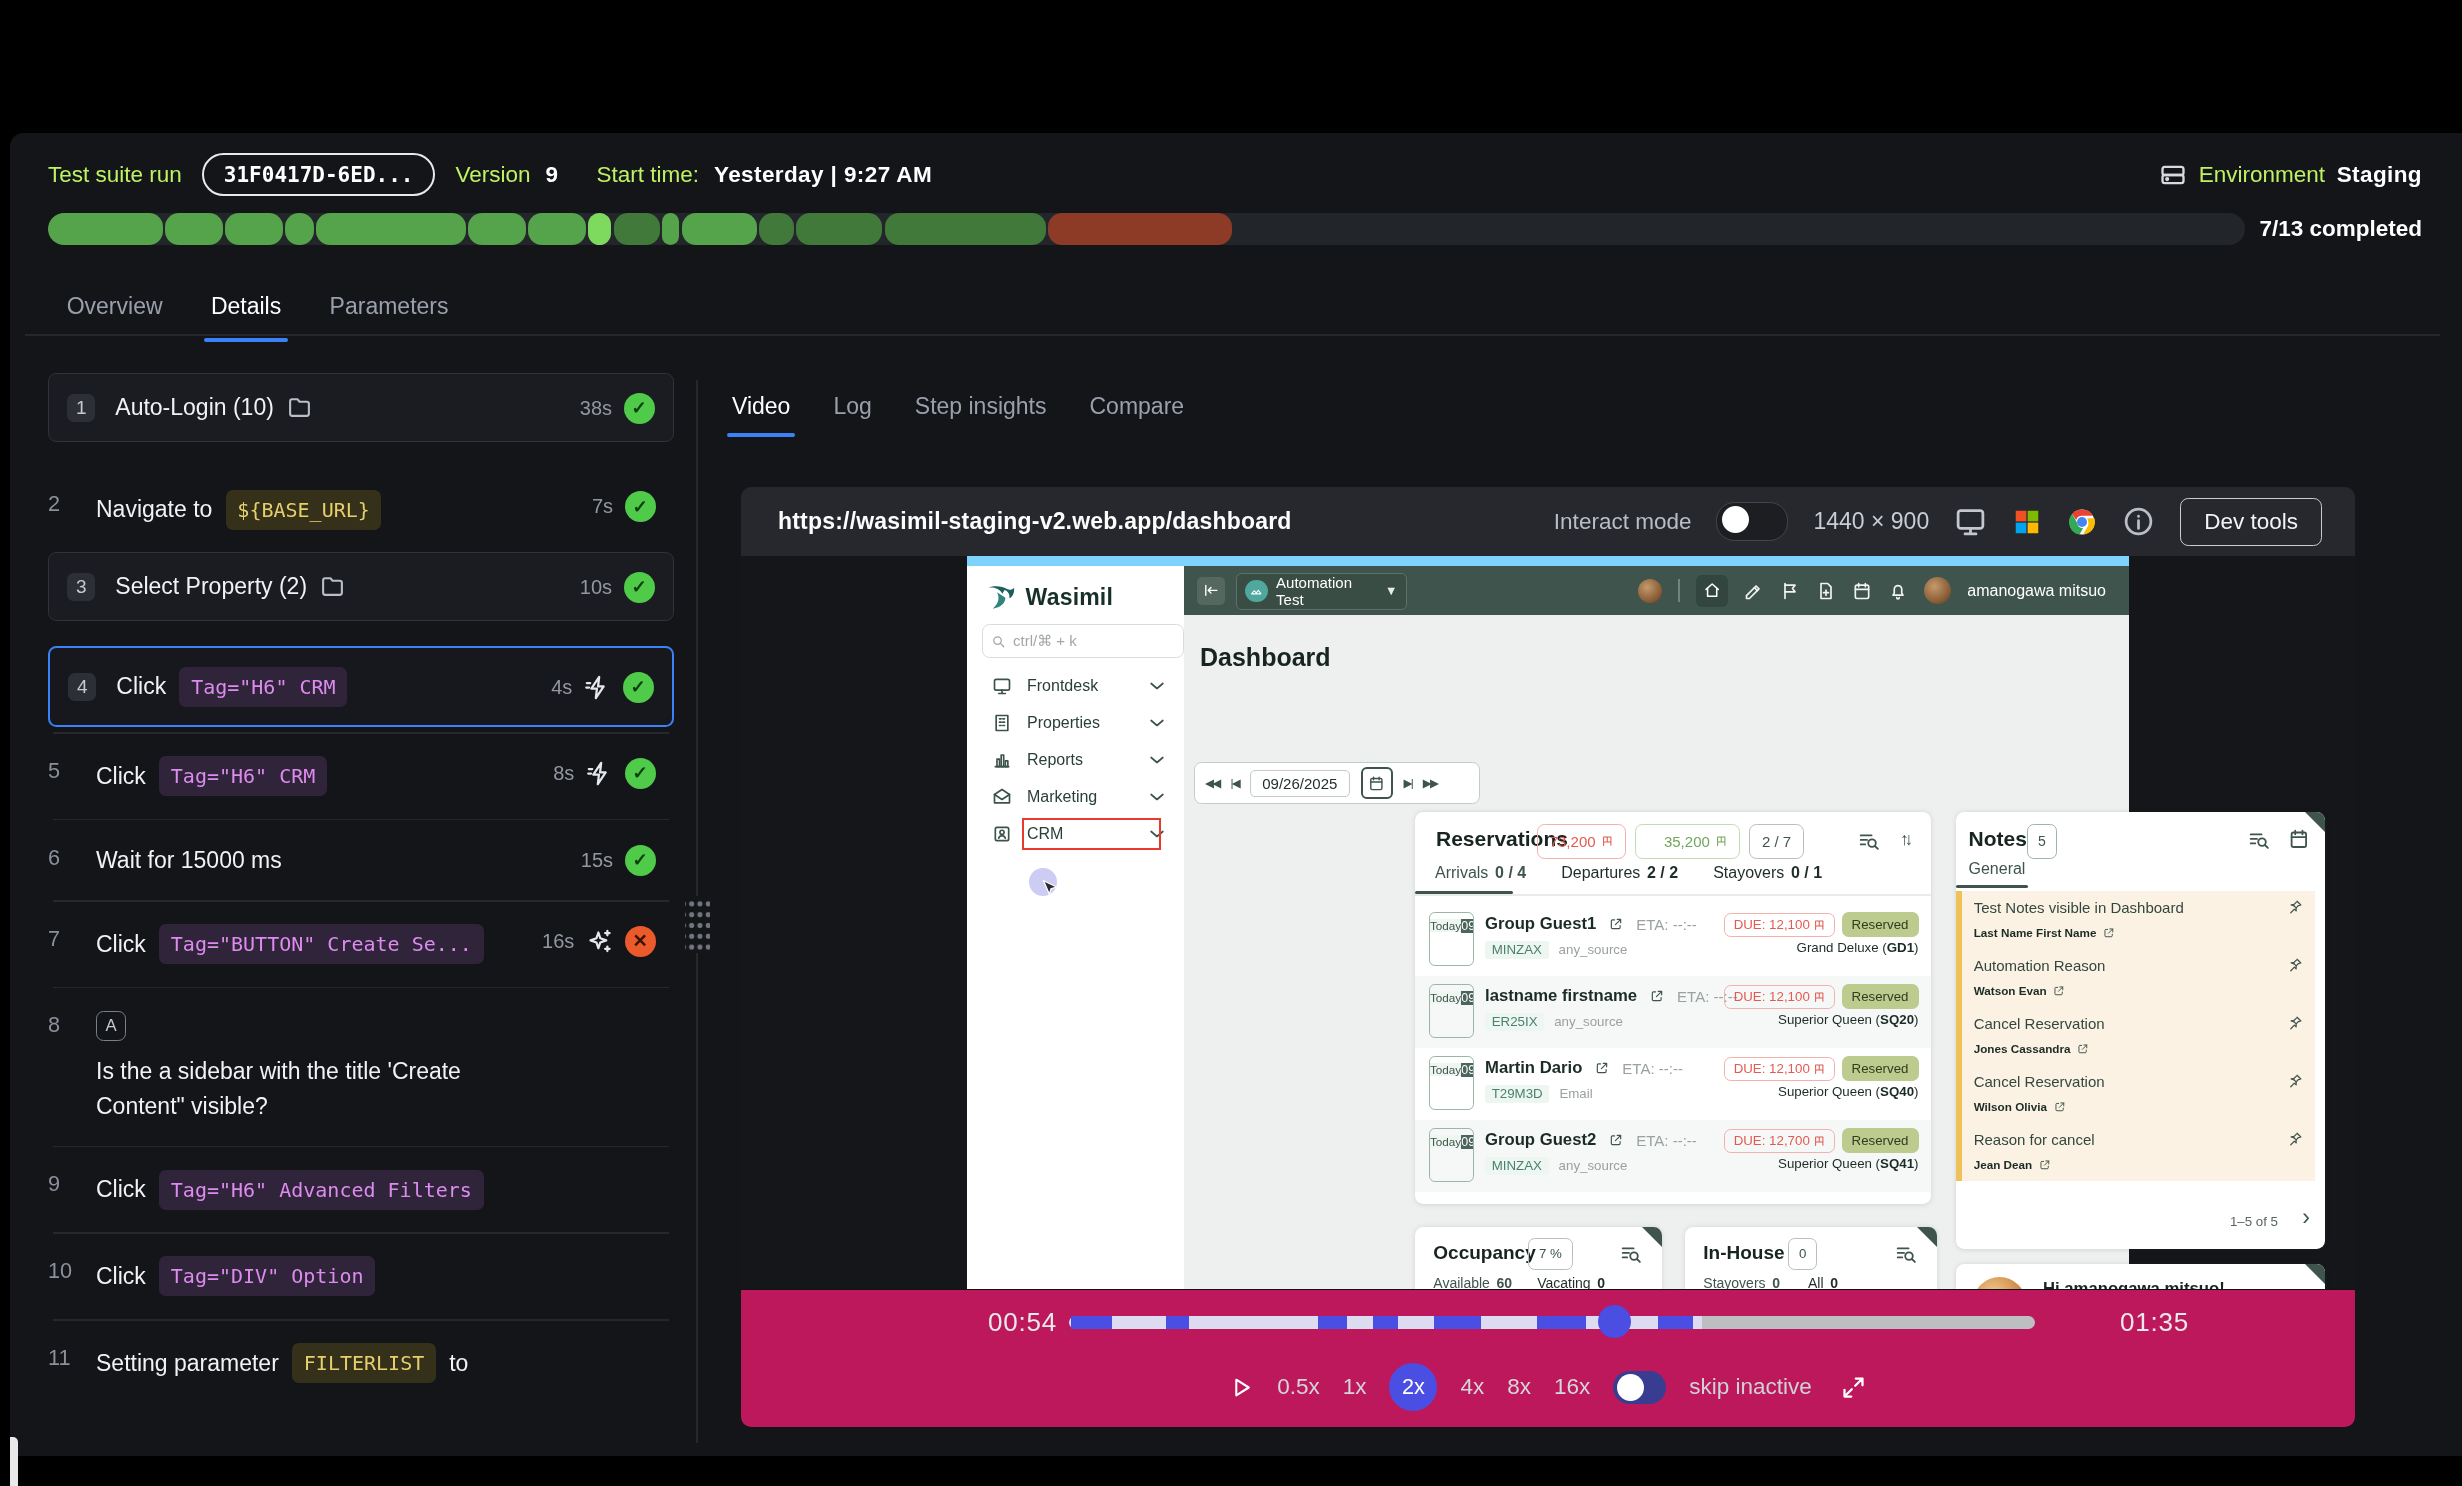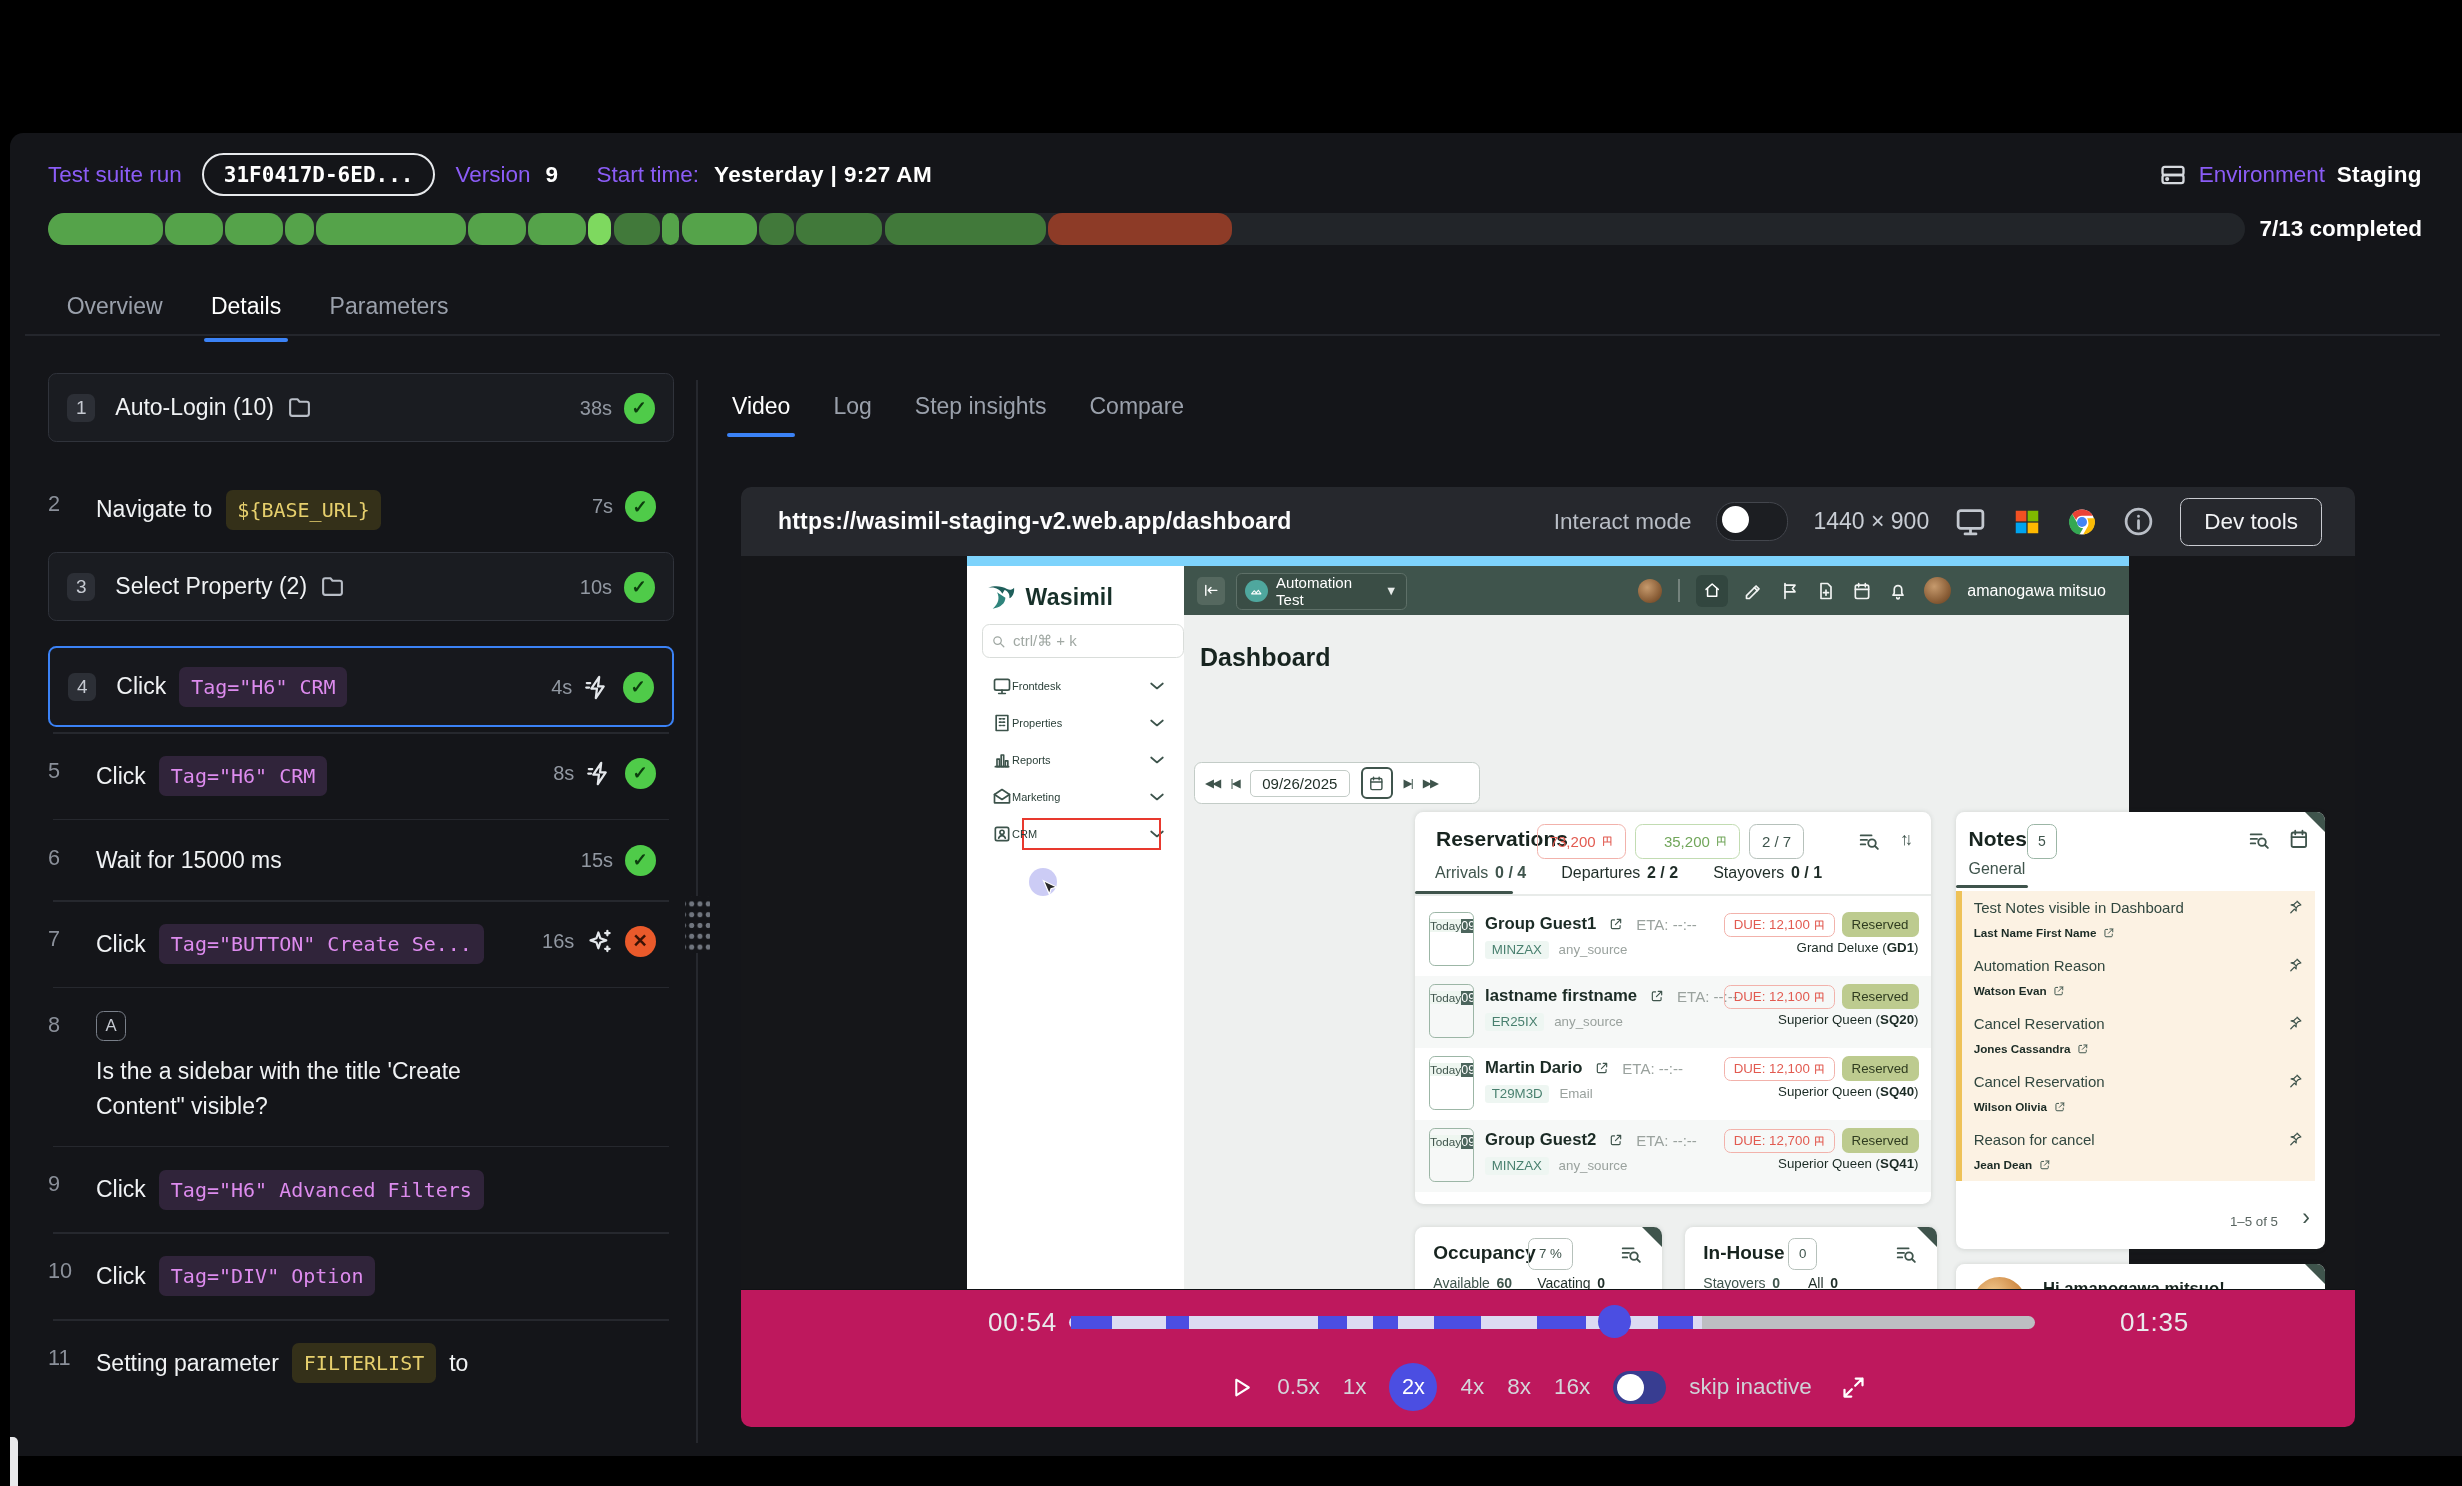--- a/index.html
+++ b/index.html
@@ -8,21 +8,21 @@
   .ic{display:inline-flex;align-items:center;justify-content:center;}
   .ic svg{width:100%;height:100%;display:block;}
 
   
   .app{position:absolute;left:10px;top:133px;width:2452px;height:1323px;
        background:#141519;border-radius:13.3px 0 0 0;}
 
   
   .runbar{position:absolute;left:38px;top:18.3px;right:40px;height:47px;
           display:flex;align-items:center;gap:15px;font-size:22.5px;}
-  .lab{color:#8b5cf6;}
+  .lab{color:#bef264;}
   .val{color:#fff;font-weight:bold;letter-spacing:0.4px;}
   .idpill{font-family:"DejaVu Sans Mono",monospace;font-weight:bold;font-size:21px;color:#fff;
           border:2.1px solid #e7e9ec;border-radius:832px;padding:7.5px 20px;margin:0 5px;}
   .gapL{margin-left:23px;}
   .envwrap{margin-left:auto;display:flex;align-items:center;gap:11.7px;}
   .ic-drive{width:28px;height:28px;color:#d6d9de;}
 
   
   .ptrack{position:absolute;left:38px;top:80px;width:2197px;height:32px;
           background:#222529;border-radius:16px;overflow:hidden;}
@@ -109,22 +109,22 @@
   
   .d-side{position:absolute;left:0;top:10px;width:217px;bottom:0;background:#fff;}
   .d-logo{position:absolute;left:18.3px;top:15px;display:flex;align-items:center;gap:8.3px;}
   .d-logo .ic{width:32px;height:32px;}
   .d-logotext{font-size:23px;font-weight:bold;color:#173029;letter-spacing:0.2px;}
   .d-search{position:absolute;left:15px;top:58px;width:183px;height:32px;border:1.7px solid #d9ddda;
         border-radius:7.5px;display:flex;align-items:center;gap:6.7px;padding:0 8.3px;color:#a0a8a3;
         font-size:15px;}
   .d-search .ic{width:15px;height:15px;}
   .d-nav{position:absolute;left:0;top:101px;width:217px;}
-  .d-item{height:37px;display:flex;align-items:center;padding:0 16.7px 0 25px;
-          font-size:11px;color:#2a3f38;position:relative;}
+  .d-item{height:37px;display:flex;align-items:center;padding:0 16.7px 0 25px;gap:15px;
+          font-size:16px;color:#2a3f38;position:relative;}
   .d-item .ic{width:20px;height:20px;color:#3c534b;flex:none;}
   .d-chev{margin-left:auto;width:11.7px;height:11.7px;color:#8a938f;}
   .redbox{position:absolute;left:55px;right:23px;top:2.5px;bottom:2.5px;
           border:2.5px solid #e8392e;}
   .d-cursor{position:absolute;left:62px;top:302px;width:33px;height:33px;}
   .d-cursor::before{content:"";position:absolute;left:0;top:0;width:28px;height:28px;
           border-radius:50%;background:rgba(142,142,232,.45);}
   .d-cursor .ic{position:absolute;left:10px;top:10px;width:21.7px;height:21.7px;}
 
   

